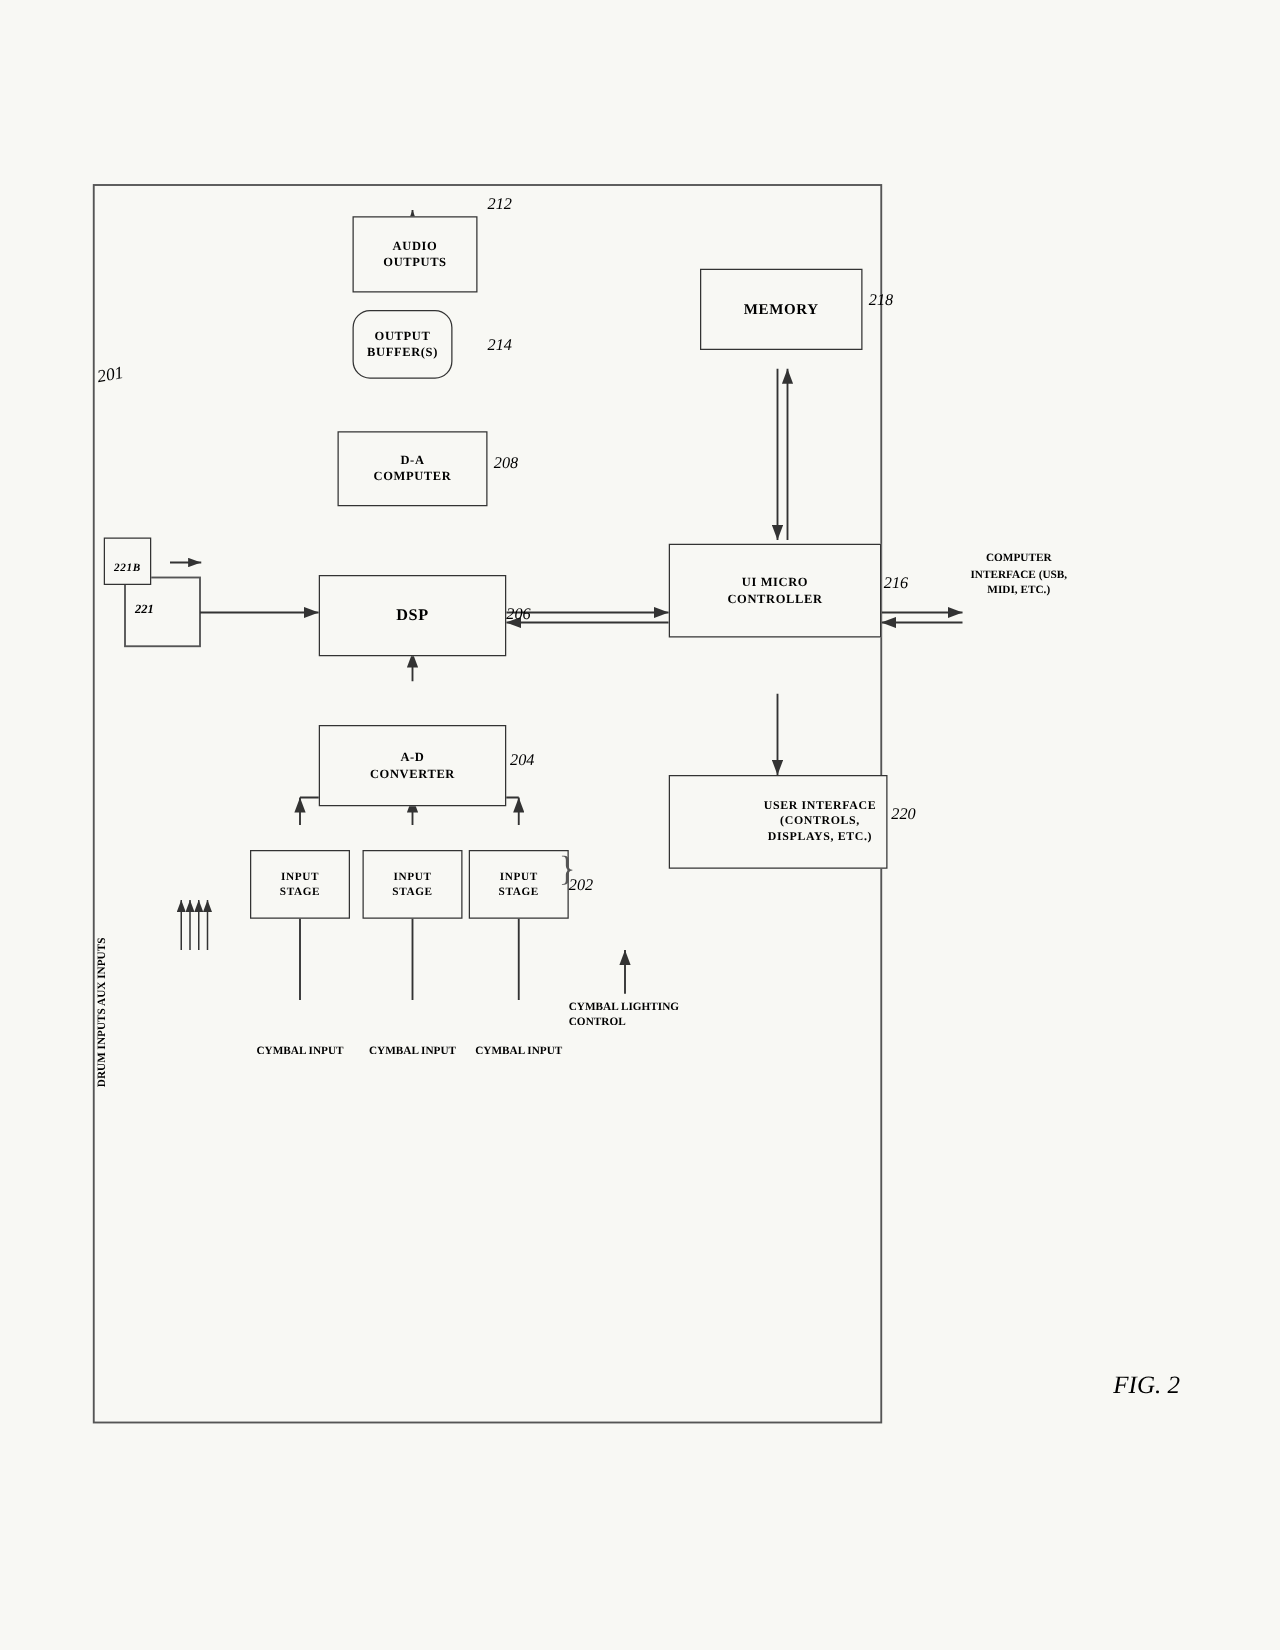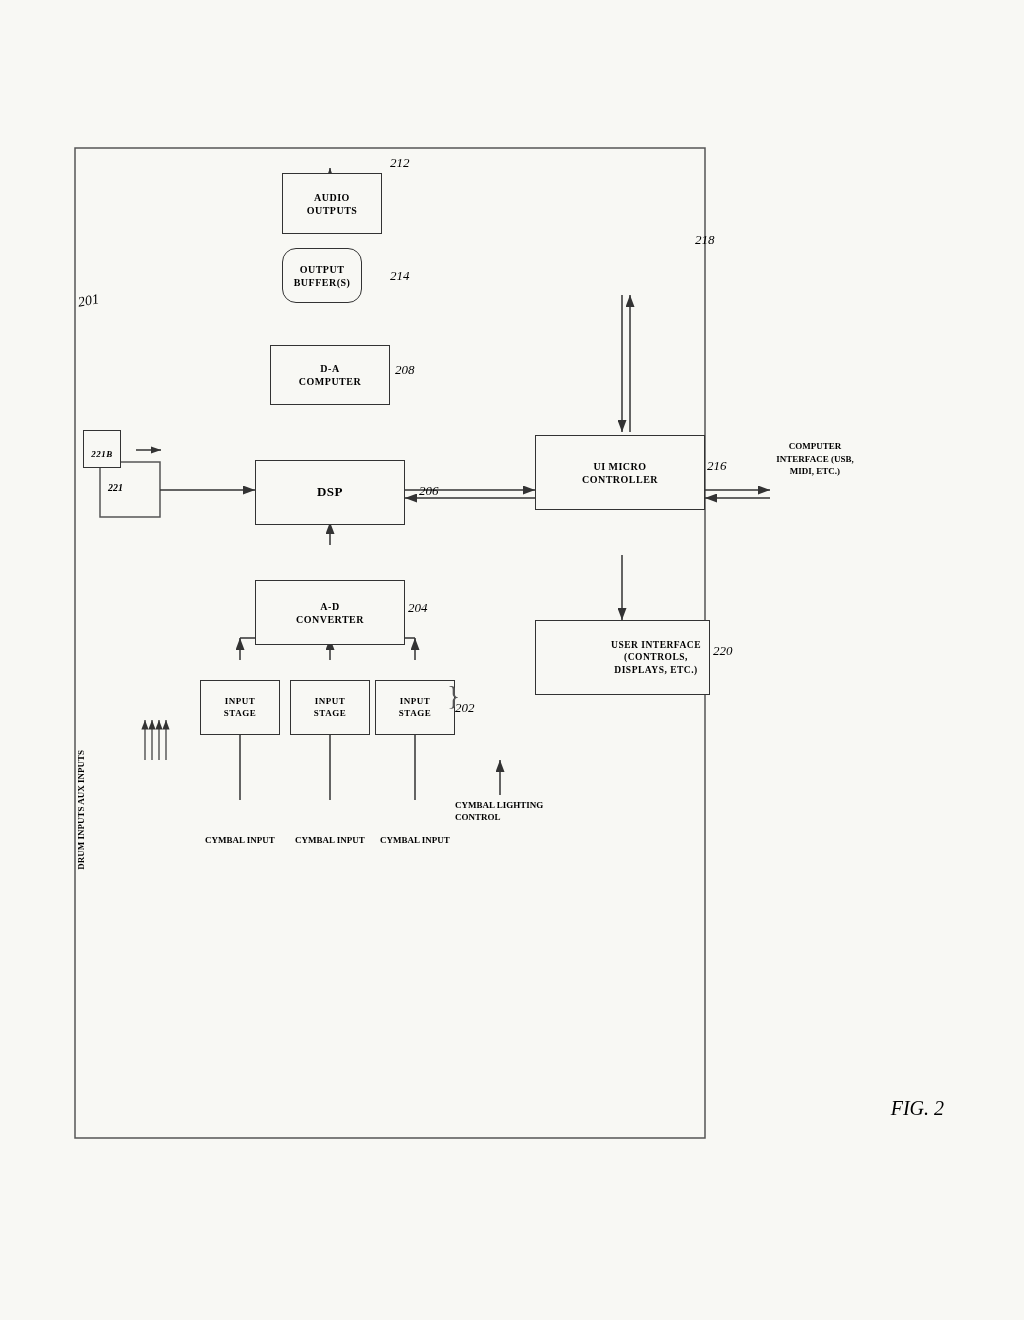--- a/index.html
+++ b/index.html
@@ -172,21 +172,21 @@
       <span style="white-space:pre-line; font-size:10px;">D-A
 COMPUTER</span>
     </div>
 
     <div class="ref-num" style="left:395px; top:362px; font-size:13px; font-style:italic;">208</div>
 
     <div class="block" style="left:255px; top:460px; width:150px; height:65px;">
       <span style="font-size:13px; font-weight:bold;">DSP</span>
     </div>
 
-    <div class="ref-num" style="left:419px; top:483px; font-size:13px; ">206</div>
+    <div class="ref-num" style="left:405px; top:483px; font-size:13px; ">206</div>
 
     <div class="block" style="left:255px; top:580px; width:150px; height:65px;">
       <span style="white-space:pre-line; font-size:10px;">A-D
 CONVERTER</span>
     </div>
 
     <div class="ref-num" style="left:408px; top:600px; font-size:13px; font-style:italic;">204</div>
 
     <div class="block" style="left:200px; top:680px; width:80px; height:55px; font-size:9px;">
       <span style="white-space:pre-line; font-size:9px; font-weight:bold;">INPUT
@@ -200,20 +200,23 @@
 
     <div class="block" style="left:375px; top:680px; width:80px; height:55px; font-size:9px;">
       <span style="white-space:pre-line; font-size:9px; font-weight:bold;">INPUT
 STAGE</span>
     </div>
 
     <div class="ref-num" style="left:455px; top:700px; font-size:13px; font-style:italic;">202</div>
 
     <div style="position:absolute; left:447px; top:680px; font-size:28px; color:#555;">}</div>
 
+    <div class="block" style="left:560px; top:215px; width:130px; height:65px;">
+      <span style="font-size:12px; font-weight:bold;">MEMORY</span>
+    </div>
 
     <div class="ref-num" style="left:695px; top:232px; font-size:13px; font-style:italic;">218</div>
 
     <div class="block" style="left:535px; top:435px; width:170px; height:75px;">
       <span style="white-space:pre-line; font-size:10px; font-weight:bold;">UI MICRO
 CONTROLLER</span>
     </div>
 
     <div class="ref-num" style="left:707px; top:458px; font-size:13px; font-style:italic;">216</div>
 

